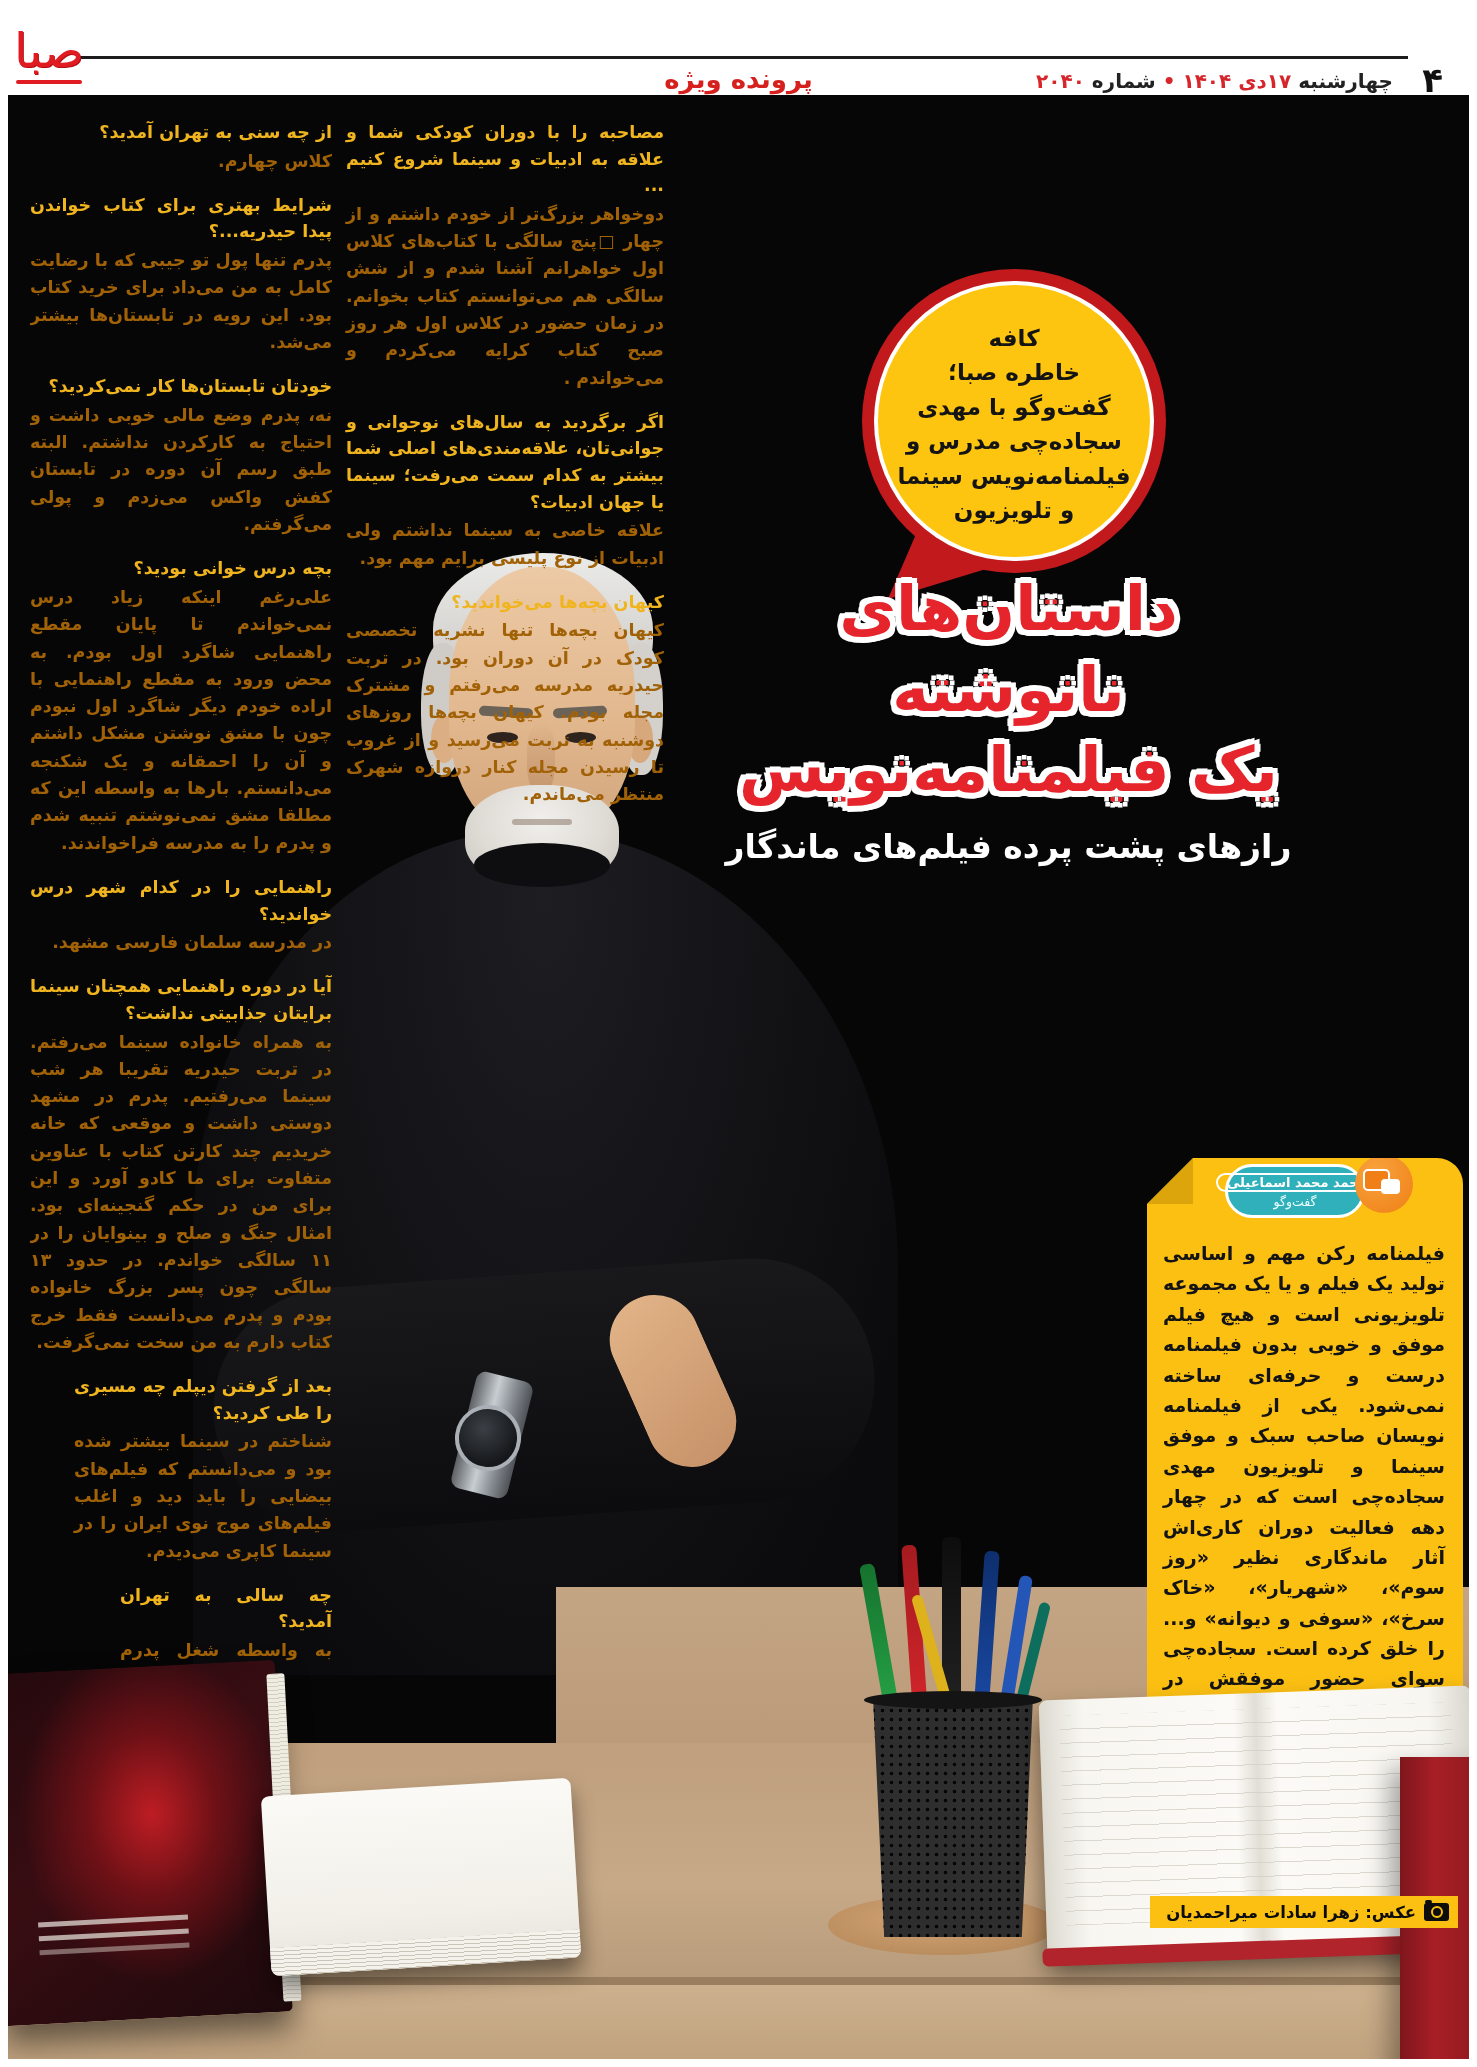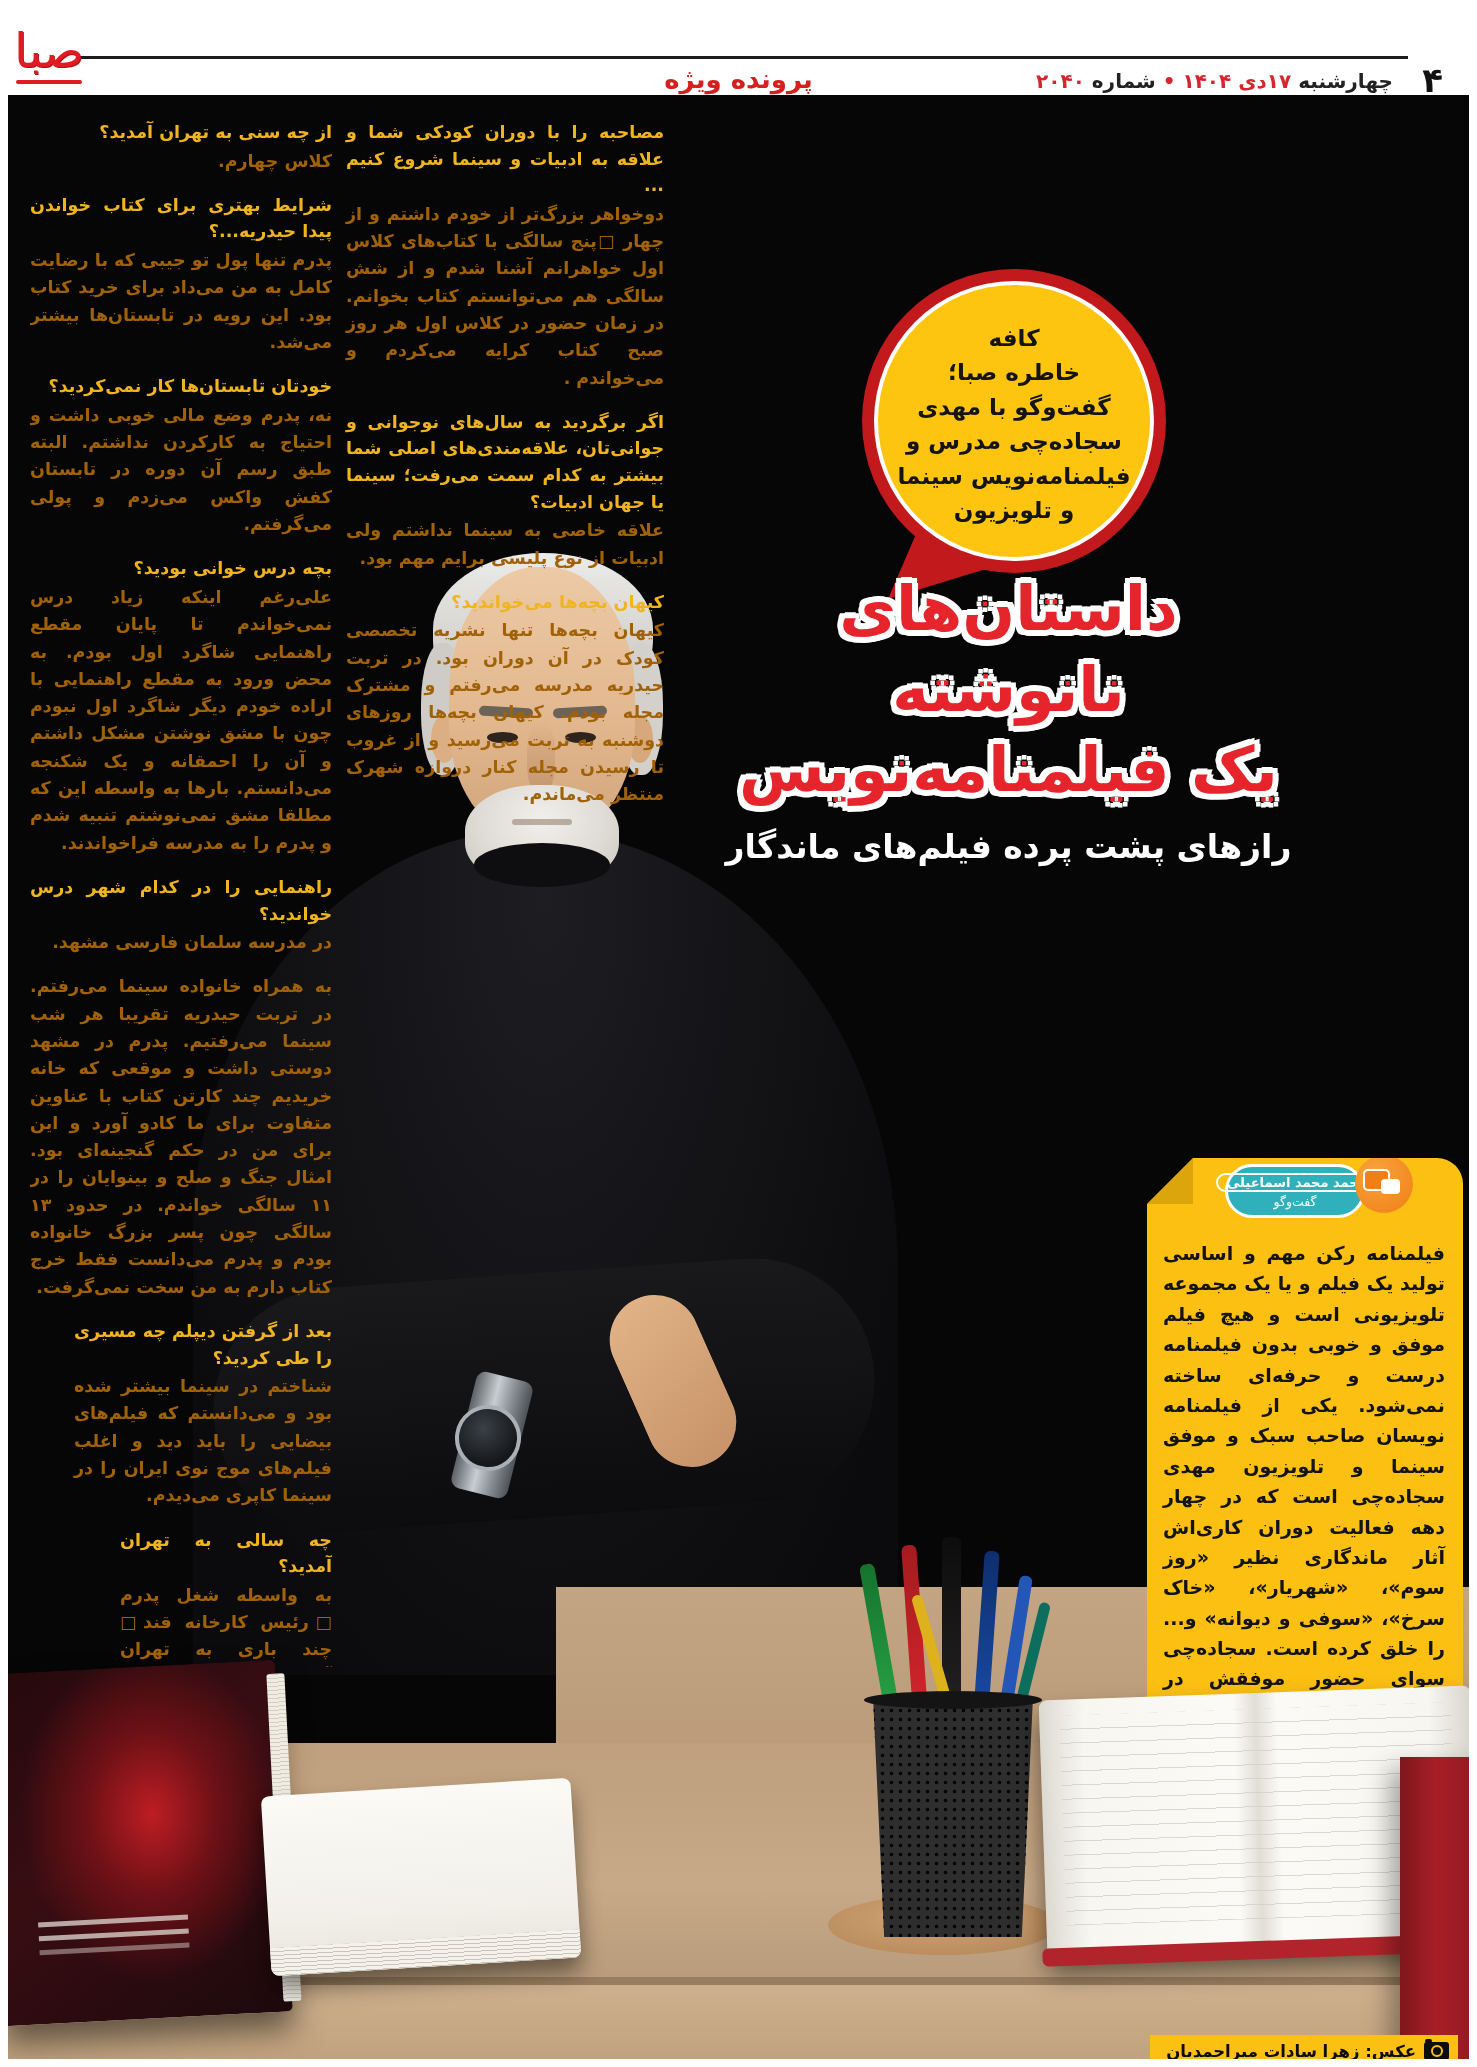--- a/index.html
+++ b/index.html
@@ -47,21 +47,21 @@
         border-radius:28px;display:flex;flex-direction:column;align-items:center;justify-content:center;z-index:2;box-sizing:border-box;}
   .pill-name{border:2px solid #fff;border-radius:12px;padding:0 9px;color:#fff;font-size:13px;font-weight:bold;direction:rtl;white-space:nowrap;}
   .pill-role{color:#ecfeff;font-size:12.5px;margin-top:2px;direction:rtl;}
   .chat-circle{position:absolute;left:208px;top:-3px;width:58px;height:58px;border-radius:50%;
                background:radial-gradient(circle at 35% 30%,#f9a33c,#ef7f16);z-index:3;}
   .chat-b1{position:absolute;left:8px;top:14px;width:23px;height:18px;background:#ef7f16;border:2.5px solid #fff;border-radius:5px;}
   .chat-b2{position:absolute;left:26px;top:24px;width:19px;height:15px;background:#fff;border-radius:4px;}
   .infobody{position:absolute;left:16px;right:18px;top:80px;direction:rtl;text-align:justify;text-align-last:right;
             color:#141414;font-size:19px;font-weight:bold;line-height:1.6;}
   
-  #credit{position:absolute;left:1142px;top:1940px;width:308px;height:32px;background:#fcc013;display:flex;direction:rtl;
+  #credit{position:absolute;left:1142px;top:1801px;width:308px;height:32px;background:#fcc013;display:flex;direction:rtl;
           align-items:center;gap:8px;padding:0 9px;box-sizing:border-box;z-index:9;}
   .cam{width:25px;height:18px;background:#0d0d0d;border-radius:3px;position:relative;flex:0 0 auto;}
   .cam::before{content:"";position:absolute;left:7px;top:3px;width:12px;height:12px;border-radius:50%;
                border:2.5px solid #fcc013;box-sizing:border-box;}
   .cam::after{content:"";position:absolute;left:1px;top:-3px;width:7px;height:4px;background:#0d0d0d;border-radius:2px;}
   .credit-text{font-size:16.5px;font-weight:bold;color:#0d0d0d;white-space:nowrap;direction:rtl;}
   
   .ph{position:absolute;}
   #body{left:185px;top:735px;width:705px;height:845px;z-index:2;border-radius:48% 52% 0 0;
         background:radial-gradient(ellipse at 50% 8%,#1d1d22 0%,#131316 45%,#0b0b0d 82%);}
@@ -255,20 +255,21 @@
           <div class="q">بچه درس خوانی بودید؟</div>
           <div class="a">علی‌رغم اینکه زیاد درس نمی‌خواندم تا پایان مقطع راهنمایی شاگرد اول بودم. به محض ورود به مقطع راهنمایی با اراده خودم دیگر شاگرد اول نبودم چون با مشق نوشتن مشکل داشتم و آن را احمقانه و یک شکنجه می‌دانستم. بارها به واسطه این که مطلقا مشق نمی‌نوشتم تنبیه شدم و پدرم را به مدرسه فراخواندند.</div>
         </div>
 
         <div class="qa">
           <div class="q">راهنمایی را در کدام شهر درس خواندید؟</div>
           <div class="a">در مدرسه سلمان فارسی مشهد.</div>
         </div>
 
         <div class="qa">
+          <div class="q">آیا در دوره راهنمایی همچنان سینما برایتان جذابیتی نداشت؟</div>
           <div class="a">به همراه خانواده سینما می‌رفتم. در تربت حیدریه تقریبا هر شب سینما می‌رفتیم. پدرم در مشهد دوستی داشت و موقعی که خانه خریدیم چند کارتن کتاب با عناوین متفاوت برای ما کادو آورد و این برای من در حکم گنجینه‌ای بود. امثال جنگ و صلح و بینوایان را در ۱۱ سالگی خواندم. در حدود ۱۳ سالگی چون پسر بزرگ خانواده بودم و پدرم می‌دانست فقط خرج کتاب دارم به من سخت نمی‌گرفت.</div>
         </div>
 
         <div class="qa">
           <div class="q">بعد از گرفتن دیپلم چه مسیری را طی کردید؟</div>
           <div class="a">شناختم در سینما بیشتر شده بود و می‌دانستم که فیلم‌های بیضایی را باید دید و اغلب فیلم‌های موج نوی ایران را در سینما کاپری می‌دیدم.</div>
         </div>
 
         <div class="qa">
           <div class="q">چه سالی به تهران آمدید؟</div>

